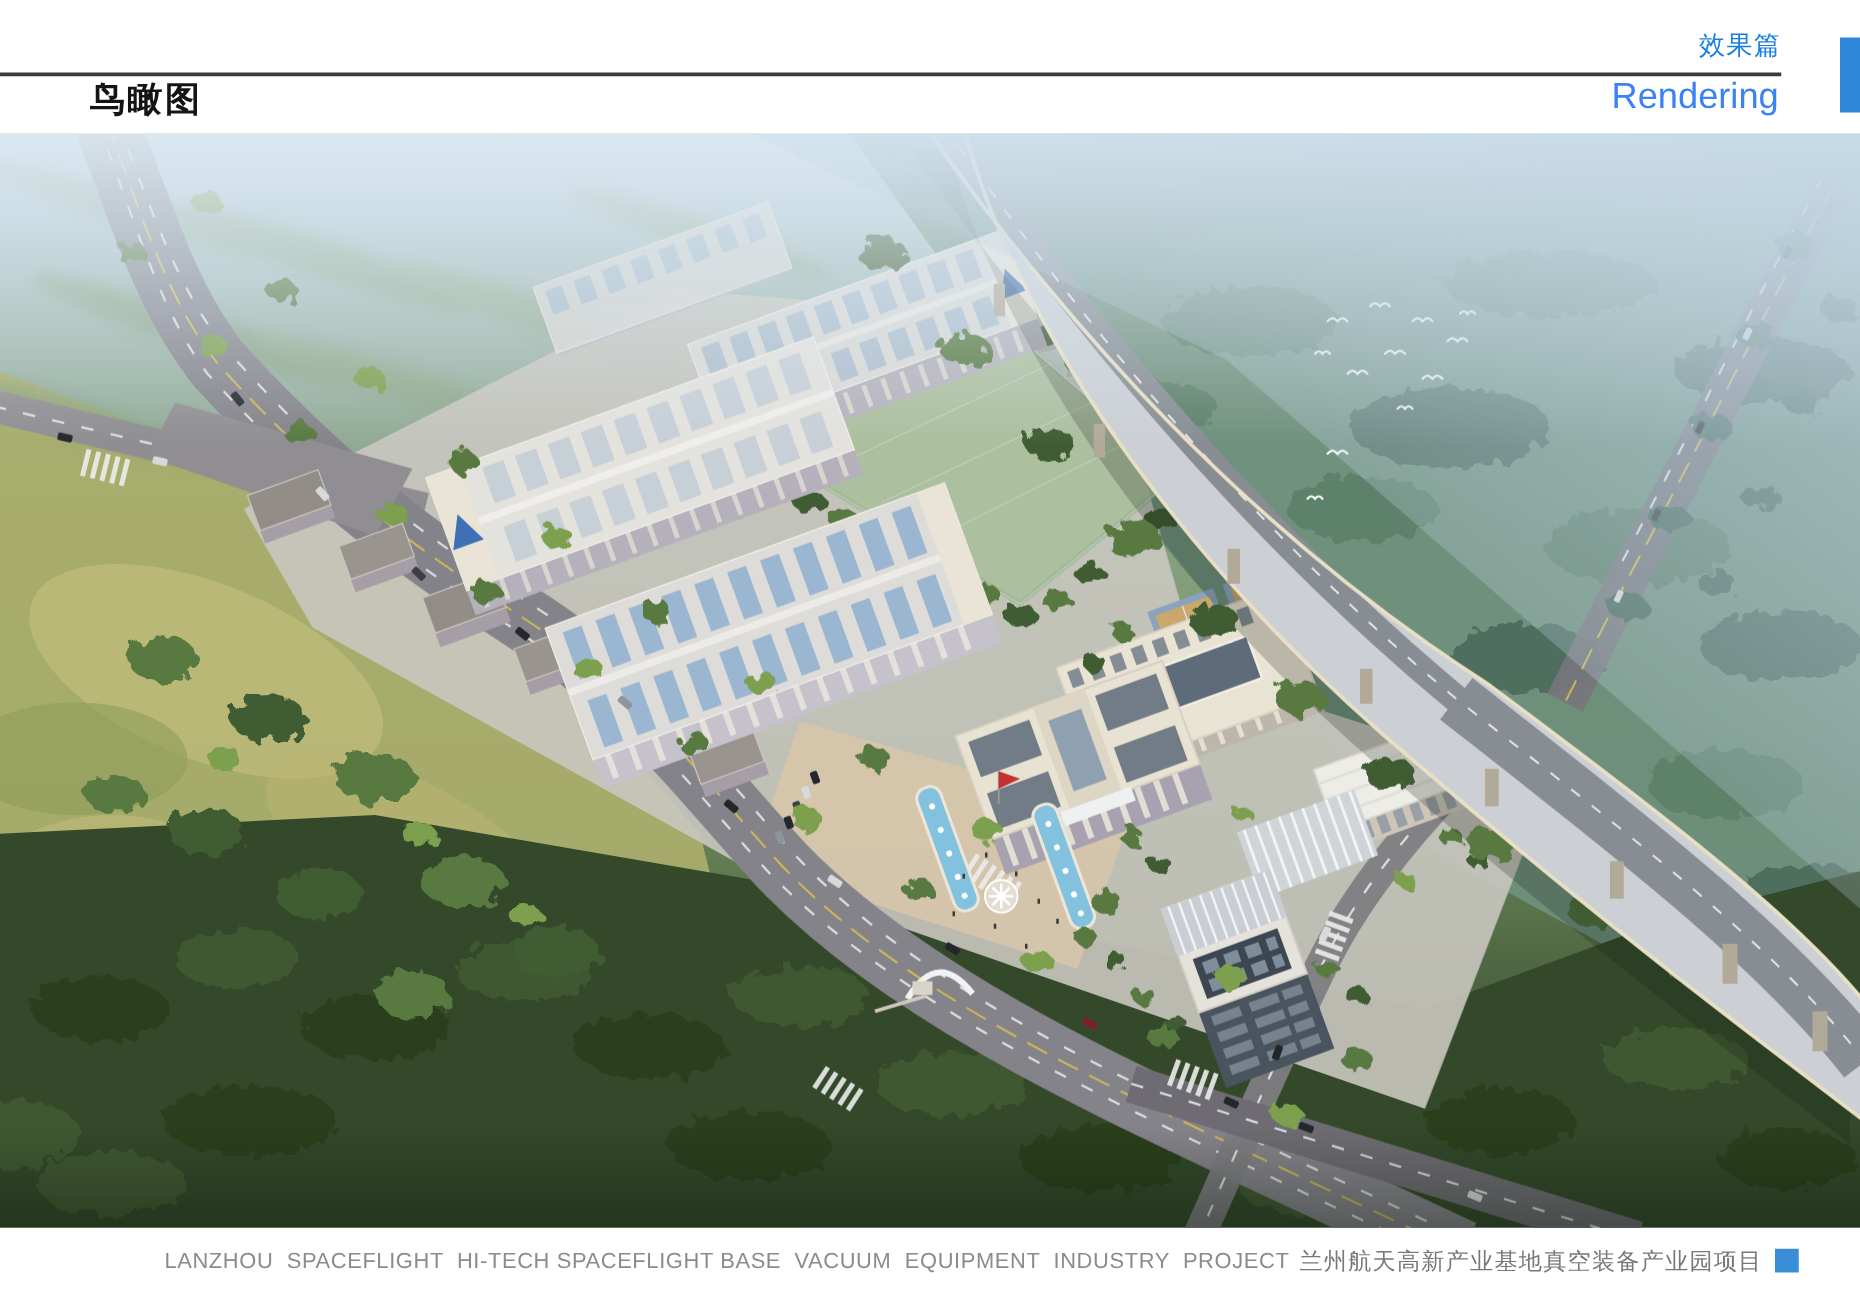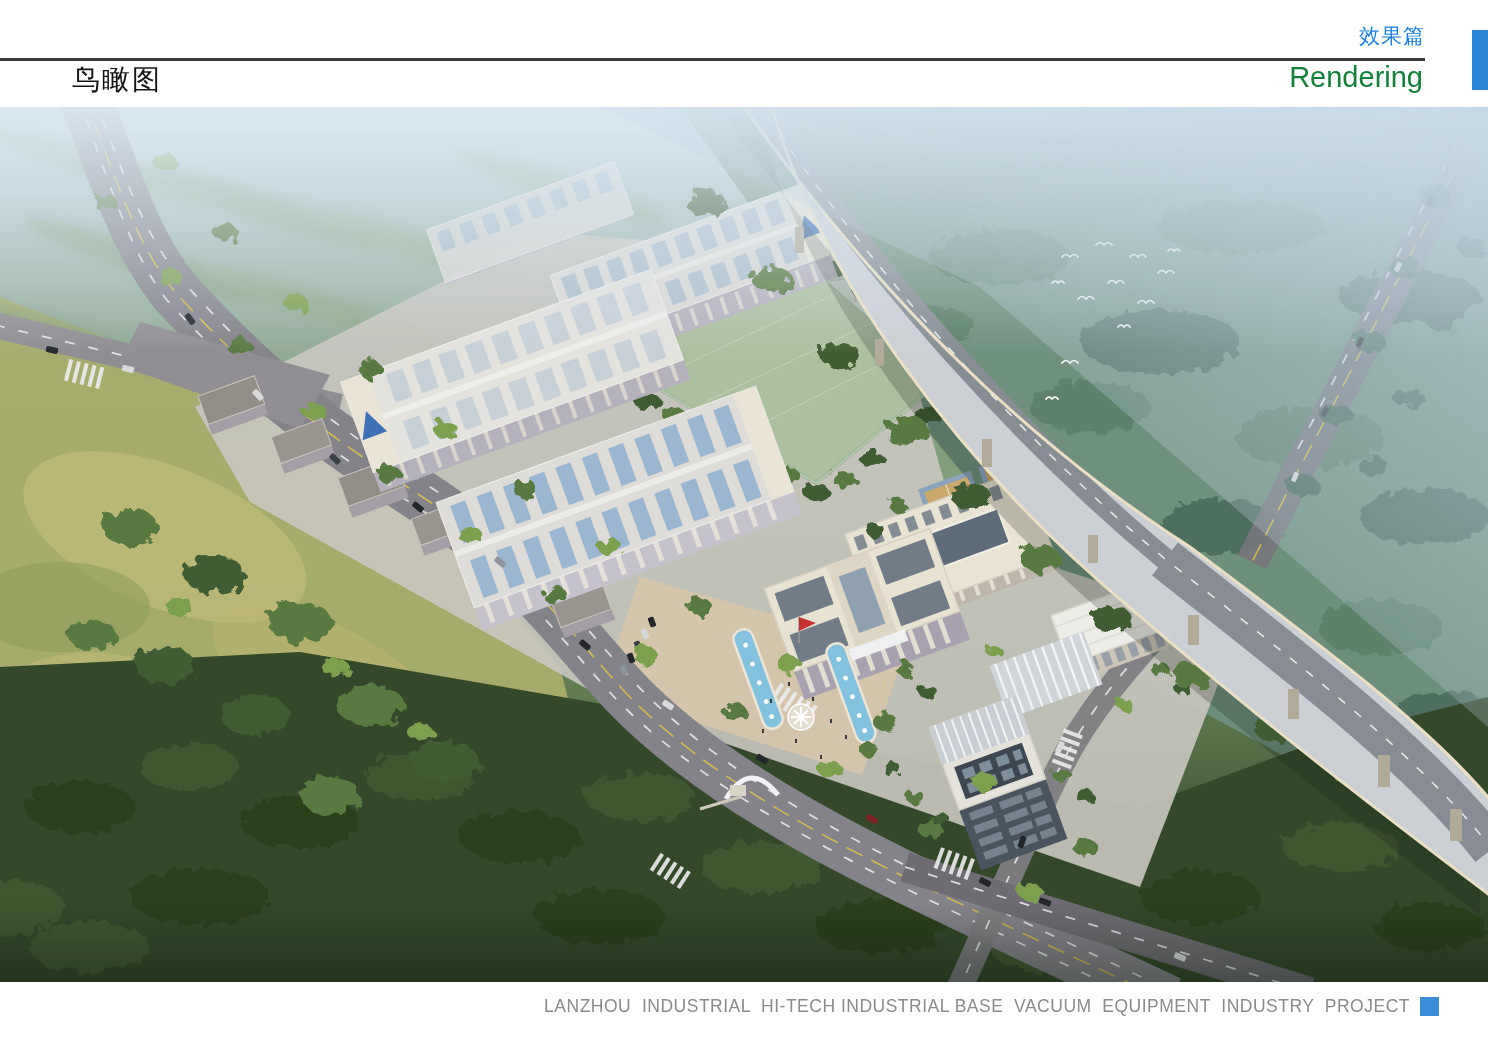--- a/index.html
+++ b/index.html
@@ -1,24 +1,24 @@
 <!DOCTYPE html>
 <html><head>
 <meta charset="utf-8">
 <style>
   html,body{margin:0;padding:0;background:#e8e8e8;}
   .page{position:relative;width:1488px;height:1052px;background:#ffffff;overflow:hidden;
         font-family:"Liberation Sans","DejaVu Sans",sans-serif;}
   
   .hdr-rule{position:absolute;left:0;top:58px;width:1425px;height:3px;background:#3c3c3c;}
-  .title-cn{position:absolute;left:72px;top:61px;margin:0;font-size:28px;font-weight:400;
+  .title-cn{position:absolute;left:72px;top:61px;margin:0;font-size:28px;font-weight:700;
             color:#141414;letter-spacing:2px;}
   .section-cn{position:absolute;right:63px;top:22px;font-size:21px;font-weight:500;
               color:#1b7fe0;letter-spacing:1px;}
-  .section-en{position:absolute;right:65px;top:61px;font-size:29px;color:#15803d;}
+  .section-en{position:absolute;right:65px;top:61px;font-size:29px;color:#3b82f6;}
   .side-tab{position:absolute;right:0;top:30px;width:16px;height:60px;background:#2e86d9;}
   
   .render{position:absolute;left:0;top:107px;width:1488px;height:875px;background:#9db4a8;}
   .render svg{display:block;}
   
   .caption{position:absolute;right:49px;top:996px;display:flex;align-items:center;}
   .cap-en{font-size:17.5px;color:#8b8b8b;white-space:pre;letter-spacing:.5px;}
   .cap-cn{font-size:18.5px;color:#787878;margin-left:8px;letter-spacing:1px;}
   .cap-sq{width:19px;height:19px;background:#3a8ed8;margin-left:10px;flex:none;}
   
@@ -873,17 +873,18 @@
 
     <g>
       <rect width="1488" height="250" fill="url(#hazeTop)"></rect>
       <polygon points="600,0 1488,0 1488,620 980,180" fill="url(#hazeDiag)"></polygon>
       <rect y="795" width="1488" height="80" fill="url(#vign)"></rect>
     </g>
   </svg>
   </div>
 
   <div class="caption">
-    <span class="cap-en">LANZHOU  INDUSTRIAL  HI-TECH INDUSTRIAL BASE  VACUUM  EQUIPMENT  INDUSTRY  PROJECT</span>
+    <span class="cap-en">LANZHOU  SPACEFLIGHT  HI-TECH SPACEFLIGHT BASE  VACUUM  EQUIPMENT  INDUSTRY  PROJECT</span>
+    <span class="cap-cn">兰州航天高新产业基地真空装备产业园项目</span>
     <span class="cap-sq"></span>
   </div>
 
 </div>
 
 </body></html>

